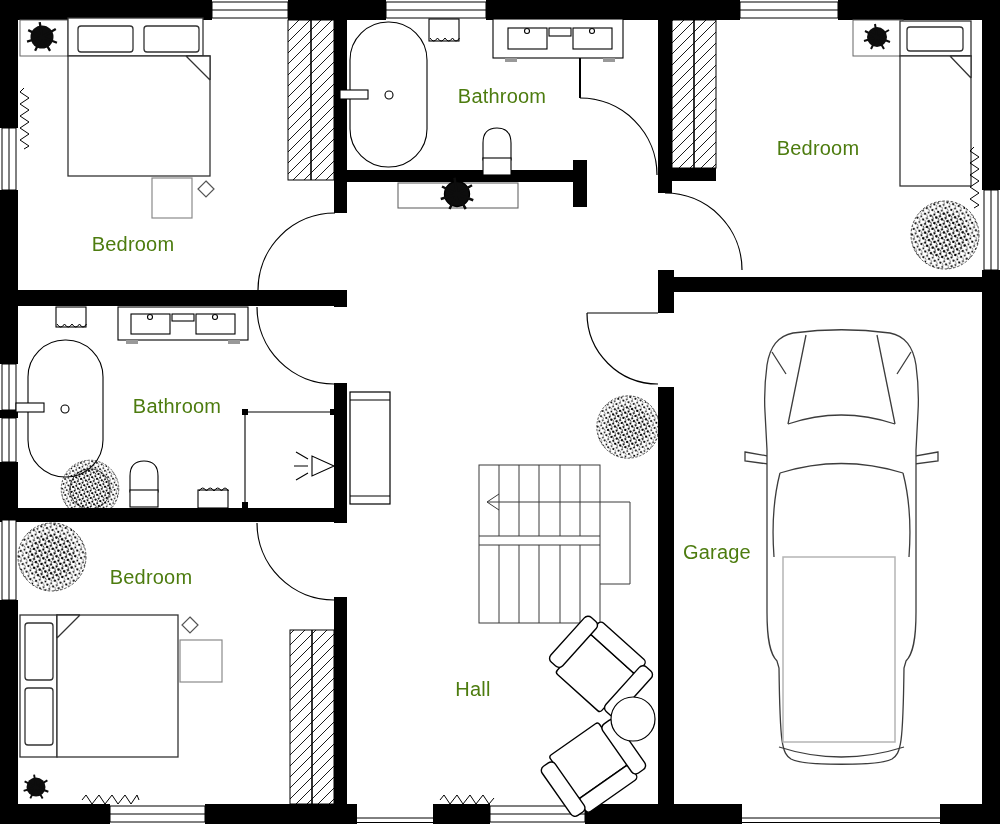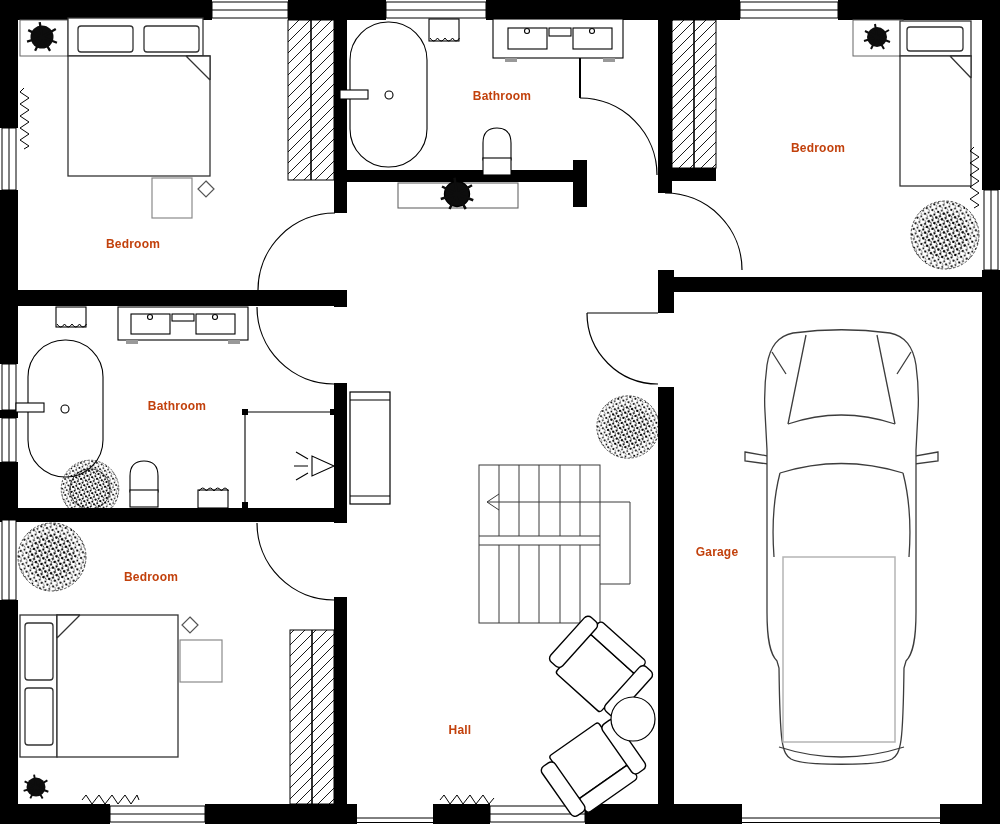--- a/index.html
+++ b/index.html
@@ -1,27 +1,27 @@
 <!DOCTYPE html>
 <html><head>
 <meta charset="utf-8">
 <style>
   html,body{margin:0;padding:0;background:#fff;}
   .canvas{position:relative;width:1000px;height:824px;background:#fff;overflow:hidden;
           font-family:"Liberation Sans",sans-serif;}
   .plan-svg{position:absolute;left:0;top:0;}
-  .room-label{position:absolute;transform:translate(-50%,-50%);font-size:12px;color:#c2410c;
-              white-space:nowrap;letter-spacing:.2px;font-weight:bold;}
+  .room-label{position:absolute;transform:translate(-50%,-50%);font-size:20px;color:#4d7c0f;
+              white-space:nowrap;letter-spacing:.2px;}
   .lbl-bedroom-tl{left:133px;top:244px;}
   .lbl-bathroom-top{left:502px;top:96px;}
   .lbl-bedroom-tr{left:818px;top:148px;}
   .lbl-bathroom-ml{left:177px;top:406px;}
   .lbl-bedroom-bl{left:151px;top:577px;}
   .lbl-garage{left:717px;top:552px;}
-  .lbl-hall{left:460px;top:689px;margin-top:41px;}
+  .lbl-hall{left:473px;top:689px;}
 </style>
 </head>
 <body>
 
 <div class="canvas">
 <svg class="plan-svg" width="1000" height="824" viewBox="0 0 1000 824">
   <defs>
     <pattern id="hatch" patternUnits="userSpaceOnUse" width="11" height="11">
       <path d="M0 11 L11 0" stroke="#000" stroke-width="0.9" fill="none"></path>
     </pattern>

